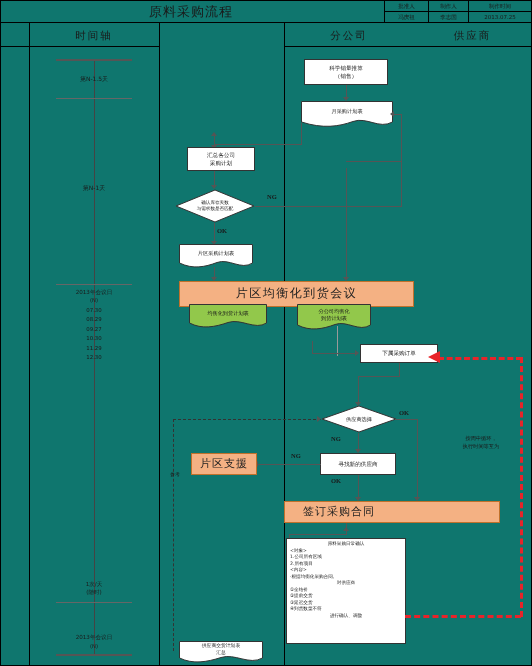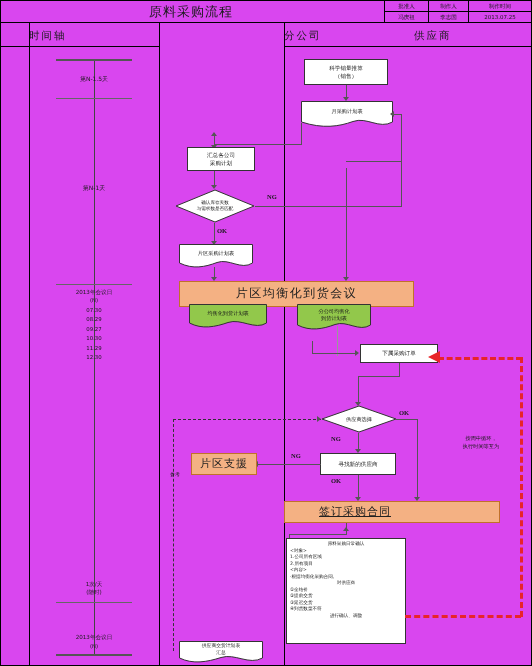--- a/index.html
+++ b/index.html
@@ -1,30 +1,30 @@
 <!DOCTYPE html>
 <html><head>
 <meta charset="utf-8">
 <style>
   html,body{margin:0;padding:0;background:#ffffff;}
   body{width:532px;height:666px;font-family:"DejaVu Sans","Liberation Sans",sans-serif;color:#1a1a1a;}
-  #page{position:relative;width:532px;height:666px;box-sizing:border-box;border:1px solid #000;overflow:hidden;background:#d946ef;}
+  #page{position:relative;width:532px;height:666px;box-sizing:border-box;border:1px solid #000;overflow:hidden;background:#0f766e;}
 
   
   .hdr{position:absolute;left:0;top:0;width:530px;height:22px;border-bottom:1px solid #000;box-sizing:border-box;}
   .hdr-title{position:absolute;left:0;top:0;width:380px;height:21px;line-height:21px;text-align:center;font-size:13px;letter-spacing:1px;}
   .meta{position:absolute;top:0;height:21px;box-sizing:border-box;border-left:1px solid #000;}
   .meta .mh{height:10px;line-height:10px;text-align:center;font-size:5.5px;border-bottom:1px solid #000;}
   .meta .mv{height:10px;line-height:11px;text-align:center;font-size:5.5px;}
   #meta0{left:383px;width:44px;}
   #meta1{left:427px;width:40px;}
   #meta2{left:467px;width:63px;border-right:none;}
 
   
-  .colhdr{position:absolute;top:22px;height:24px;line-height:24px;font-size:10.5px;letter-spacing:2px;box-sizing:border-box;border-bottom:1px solid #000;}
+  .colhdr{position:absolute;top:22px;height:24px;line-height:24px;text-align:center;font-size:10.5px;letter-spacing:2px;box-sizing:border-box;border-bottom:1px solid #000;}
   .vline{position:absolute;top:22px;width:0;border-left:1px solid #000;height:643px;}
 
   
   .box{position:absolute;box-sizing:border-box;border:1px solid #333;background:#fff;display:flex;align-items:center;justify-content:center;text-align:center;font-size:5.6px;line-height:1.45;padding:1px;}
   .orange{background:#F4B183;border:1px solid #C0712B;font-size:12px;letter-spacing:1.5px;color:#222;}
   .orange-sm{background:#F4B183;border:1px solid #C0712B;font-size:11px;letter-spacing:1px;color:#222;}
   .diamond{position:absolute;}
   .diamond .dshape{position:absolute;left:0;top:0;width:100%;height:100%;}
   .diamond .dtext{position:absolute;left:0;top:0;width:100%;height:100%;display:flex;align-items:center;justify-content:center;text-align:center;font-size:4.6px;line-height:1.3;padding:0 6px;box-sizing:border-box;}
   .docsh{position:absolute;}
@@ -218,21 +218,21 @@
   <div class="hline" style="left:256px;top:463px;width:64px;"></div>
   <div class="lbl" style="left:290px;top:451px;">NG</div>
   <div class="arrow-l" style="left:253px;top:460px;"></div>
 
   <div class="box orange-sm" style="left:190px;top:452px;width:66px;height:22px;">片区支援</div>
 
   <div class="lbl" style="left:330px;top:476px;">OK</div>
   <div class="vlin" style="left:357px;top:474px;height:24px;"></div>
   <div class="arrow-d" style="left:354px;top:496px;"></div>
 
-  <div class="box orange-sm" style="left:283px;top:500px;width:216px;height:22px;justify-content:flex-start;padding-left:34px;text-decoration:underline;">签订采购合同</div>
+  <div class="box orange-sm" style="left:283px;top:500px;width:216px;height:22px;justify-content:flex-start;padding-left:18px;">签订采购合同</div>
 
   <div class="vlin" style="left:345px;top:522px;height:12px;"></div>
   <div class="arrow-u" style="left:342px;top:526px;"></div>
   <div class="hline" style="left:288px;top:533px;width:58px;"></div>
   <div class="vlin" style="left:288px;top:533px;height:6px;"></div>
 
   <div class="notebox" style="left:285px;top:537px;width:120px;height:106px;">
     <div class="nb-title">原料采购日常确认</div>
     <div id="nb-lines">
         <div>&lt;对象&gt;</div>

